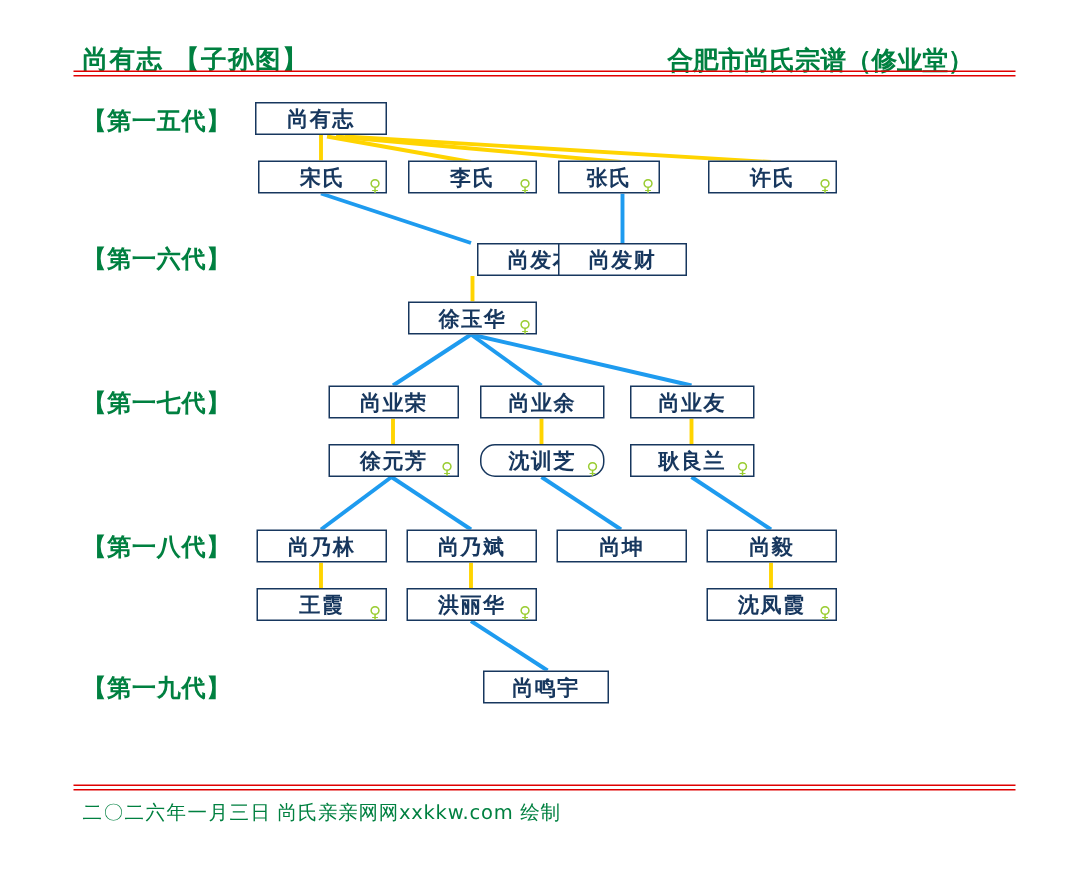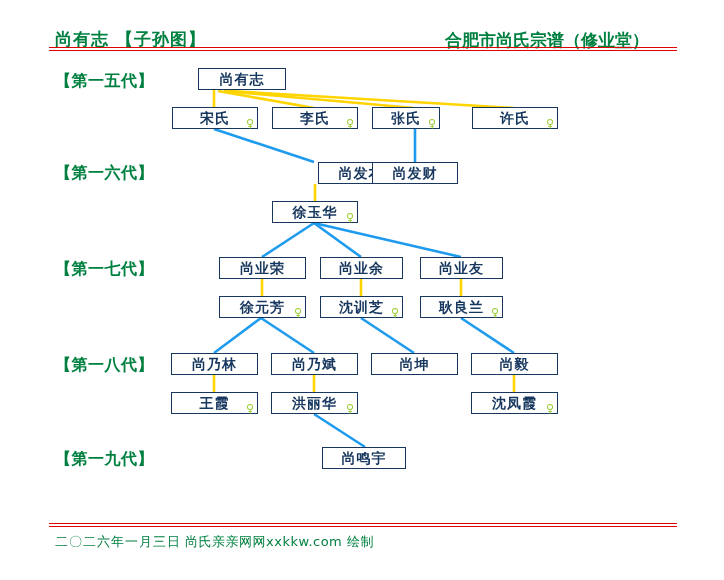--- a/index.html
+++ b/index.html
@@ -79,33 +79,33 @@
       <line x1="314" y1="414" x2="365" y2="447" stroke="#1e9bef" stroke-width="2.6"></line>
     </svg>
   <div id="labels-layer">
       <div class="glabel" style="top: 71px;">【第一五代】</div>
       <div class="glabel" style="top: 163px;">【第一六代】</div>
       <div class="glabel" style="top: 259px;">【第一七代】</div>
       <div class="glabel" style="top: 355px;">【第一八代】</div>
       <div class="glabel" style="top: 449px;">【第一九代】</div>
     </div>
   <div id="nodes-layer">
-      <div class="pbox" style="left: 170px; top: 68px; width: 88px; margin-left: 28px;"><span class="pname">尚有志</span></div>
+      <div class="pbox" style="left: 170px; top: 68px; width: 88px;"><span class="pname">尚有志</span></div>
       <div class="pbox" style="left: 172px; top: 107px; width: 86px;"><span class="pname">宋氏</span><span class="female">♀</span></div>
       <div class="pbox" style="left: 272px; top: 107px; width: 86px;"><span class="pname">李氏</span><span class="female">♀</span></div>
       <div class="pbox" style="left: 372px; top: 107px; width: 68px;"><span class="pname">张氏</span><span class="female">♀</span></div>
       <div class="pbox" style="left: 472px; top: 107px; width: 86px;"><span class="pname">许氏</span><span class="female">♀</span></div>
       <div class="pbox" style="left: 272px; top: 162px; width: 86px; margin-left: 46px;"><span class="pname">尚发本</span></div>
       <div class="pbox" style="left: 372px; top: 162px; width: 86px;"><span class="pname">尚发财</span></div>
       <div class="pbox" style="left: 272px; top: 201px; width: 86px;"><span class="pname">徐玉华</span><span class="female">♀</span></div>
       <div class="pbox" style="left: 219px; top: 257px; width: 87px;"><span class="pname">尚业荣</span></div>
       <div class="pbox" style="left: 320px; top: 257px; width: 83px;"><span class="pname">尚业余</span></div>
       <div class="pbox" style="left: 420px; top: 257px; width: 83px;"><span class="pname">尚业友</span></div>
       <div class="pbox" style="left: 219px; top: 296px; width: 87px;"><span class="pname">徐元芳</span><span class="female">♀</span></div>
-      <div class="pbox" style="left: 320px; top: 296px; width: 83px;"><span class="pname">沈训芝</span><span class="female">♀</span></div>
+      <div class="pbox" style="left: 320px; top: 296px; width: 83px; border-radius: 10px;"><span class="pname">沈训芝</span><span class="female">♀</span></div>
       <div class="pbox" style="left: 420px; top: 296px; width: 83px;"><span class="pname">耿良兰</span><span class="female">♀</span></div>
       <div class="pbox" style="left: 171px; top: 353px; width: 87px;"><span class="pname">尚乃林</span></div>
       <div class="pbox" style="left: 271px; top: 353px; width: 87px;"><span class="pname">尚乃斌</span></div>
       <div class="pbox" style="left: 371px; top: 353px; width: 87px; text-decoration: underline;"><span class="pname">尚坤</span></div>
       <div class="pbox" style="left: 471px; top: 353px; width: 87px;"><span class="pname">尚毅</span></div>
       <div class="pbox" style="left: 171px; top: 392px; width: 87px;"><span class="pname">王霞</span><span class="female">♀</span></div>
       <div class="pbox" style="left: 271px; top: 392px; width: 87px;"><span class="pname">洪丽华</span><span class="female">♀</span></div>
       <div class="pbox" style="left: 471px; top: 392px; width: 87px;"><span class="pname">沈凤霞</span><span class="female">♀</span></div>
       <div class="pbox" style="left: 322px; top: 447px; width: 84px;"><span class="pname">尚鸣宇</span></div>
     </div>

